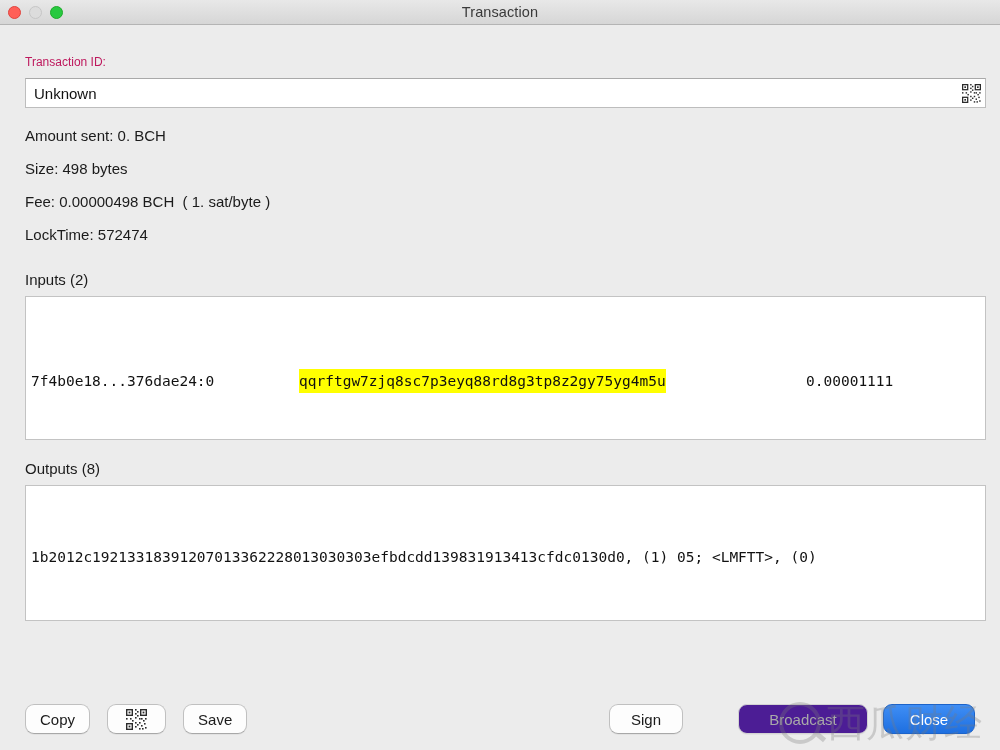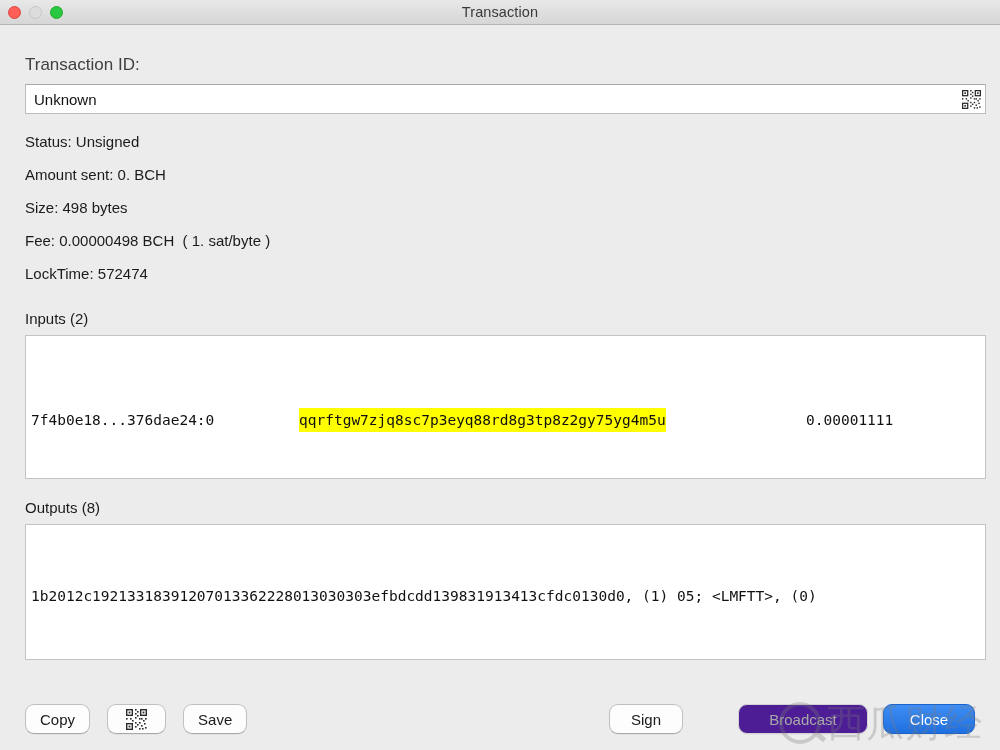--- a/index.html
+++ b/index.html
@@ -65,22 +65,22 @@
   
   .content {
     flex: 1 1 auto;
     padding: 0 14px;
     position: relative;
     display: flex;
     flex-direction: column;
   }
 
   .label-txid {
-    font-size: 17px;
-    color: #404040;
+    font-size: 12px;
+    color: #be185d;
     margin-top: 30px;
     margin-bottom: 9px;
     padding-left: 11px;
   }
 
   .txid-field {
     position: relative;
     margin: 0 0 0 11px;
     height: 30px;
     background: #ffffff;
@@ -328,21 +328,20 @@
           <rect x="18" y="14" width="1.6" height="1.6" fill="#2b2b2b"></rect>
           <rect x="19" y="18" width="1.6" height="1.6" fill="#2b2b2b"></rect>
           <rect x="13" y="19" width="1.6" height="1.6" fill="#2b2b2b"></rect>
           <rect x="9" y="17" width="1.6" height="1.6" fill="#2b2b2b"></rect>
           <rect x="16" y="19" width="1.6" height="1.6" fill="#2b2b2b"></rect>
         </svg>
       </div>
     </div>
 
     <div class="info-lines">
-      <div class="info-line">Status: Unsigned</div>
       <div class="info-line">Amount sent: 0. BCH</div>
       <div class="info-line">Size: 498 bytes</div>
       <div class="info-line">Fee: 0.00000498 BCH  ( 1. sat/byte )</div>
       <div class="info-line">LockTime: 572474</div>
     </div>
 
     <div class="section-label">Inputs (2)</div>
 
     <div class="listbox inputs">
       <div class="rows">

